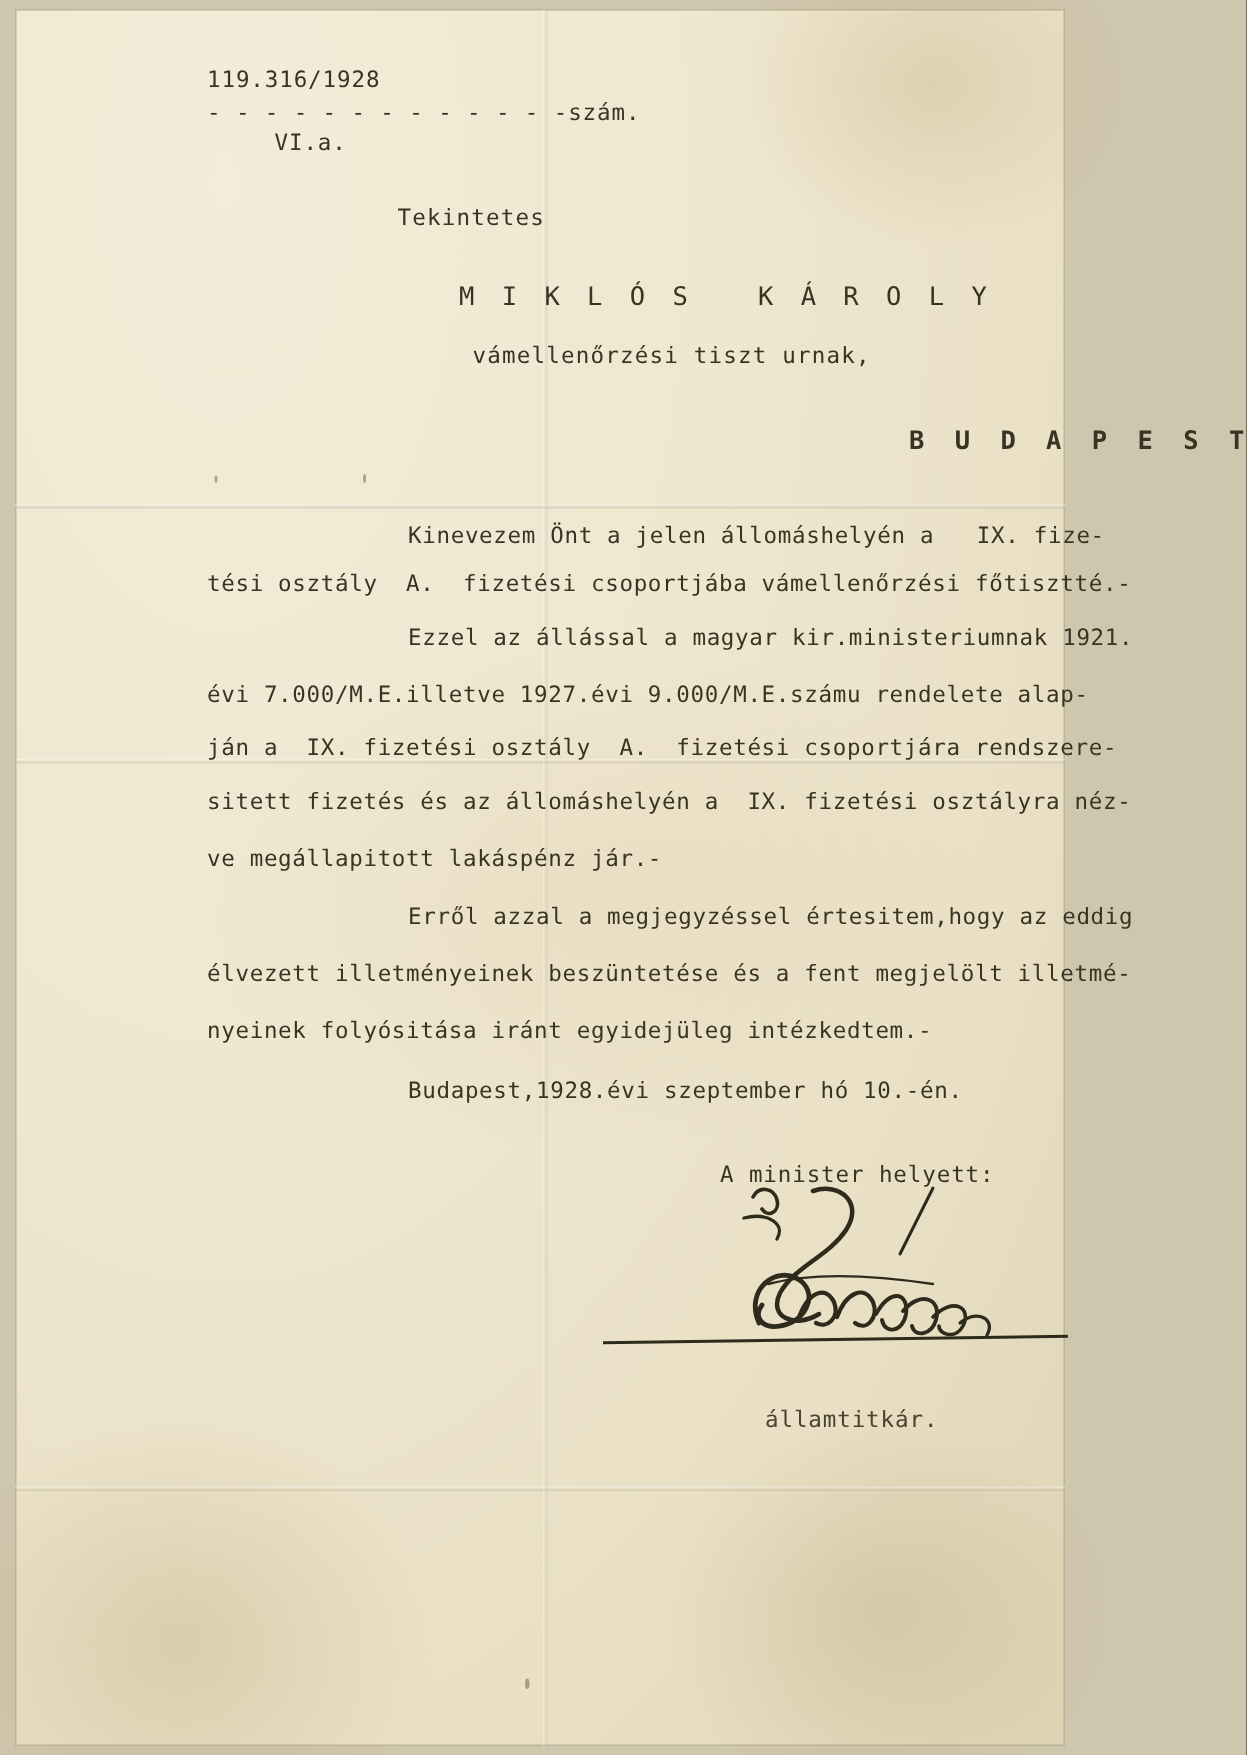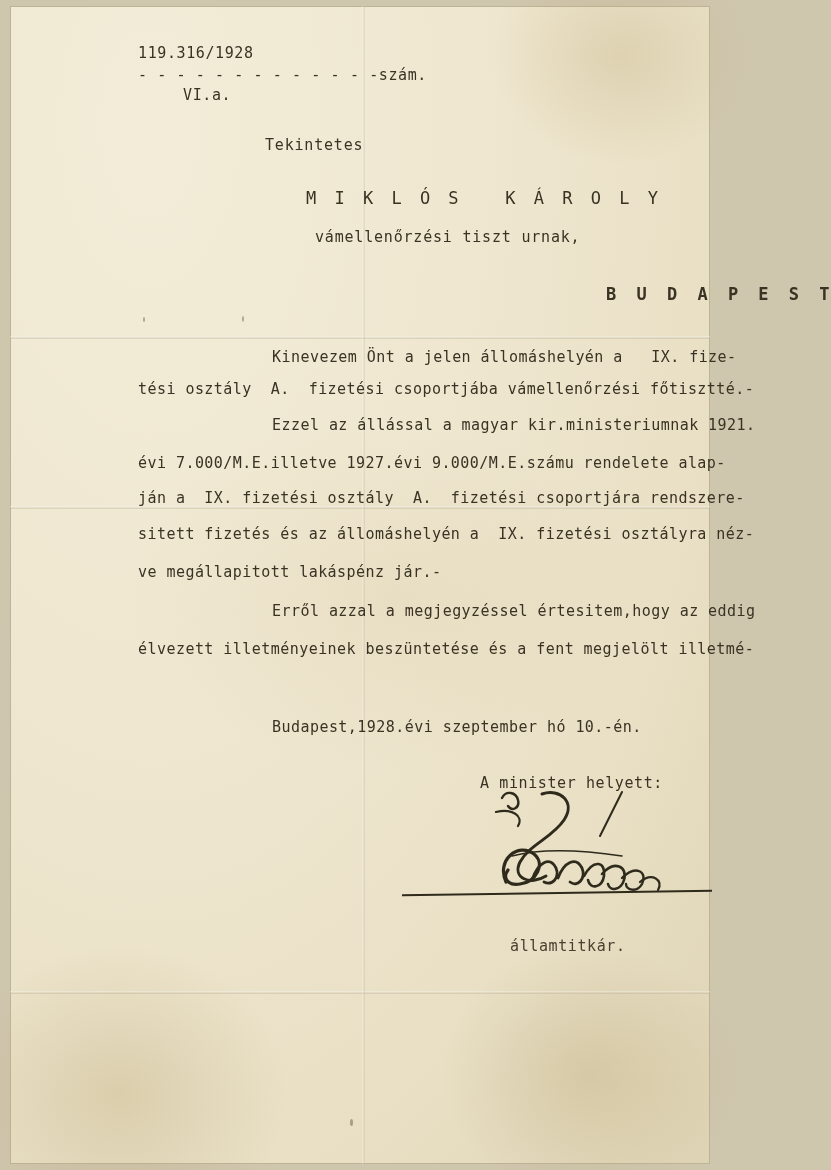--- a/index.html
+++ b/index.html
@@ -168,20 +168,21 @@
 
       <div class="ln body-line indent b1">Kinevezem Önt a jelen állomáshelyén a   IX. fize-</div>
       <div class="ln body-line b2">tési osztály  A.  fizetési csoportjába vámellenőrzési főtisztté.-</div>
       <div class="ln body-line indent b3">Ezzel az állással a magyar kir.ministeriumnak 1921.</div>
       <div class="ln body-line b4">évi 7.000/M.E.illetve 1927.évi 9.000/M.E.számu rendelete alap-</div>
       <div class="ln body-line b5">ján a  IX. fizetési osztály  A.  fizetési csoportjára rendszere-</div>
       <div class="ln body-line b6">sitett fizetés és az állomáshelyén a  IX. fizetési osztályra néz-</div>
       <div class="ln body-line b7">ve megállapitott lakáspénz jár.-</div>
       <div class="ln body-line b9">élvezett illetményeinek beszüntetése és a fent megjelölt illetmé-</div>
       <div class="ln body-line indent b8">Erről azzal a megjegyzéssel értesitem,hogy az eddig</div>
+      <div class="ln body-line b10">nyeinek folyósitása iránt egyidejüleg intézkedtem.-</div>
       <div class="ln body-line indent b11">Budapest,1928.évi szeptember hó 10.-én.</div>
 
       <div class="ln signoff">A minister helyett:</div>
       <div class="ln sig-title">államtitkár.</div>
     </div>
 
     <div id="sig-rule"></div>
 
     <svg id="signature" viewBox="0 0 300 130" xmlns="http://www.w3.org/2000/svg">
       <g fill="none" stroke="#2e2a1c" stroke-linecap="round" stroke-linejoin="round">

